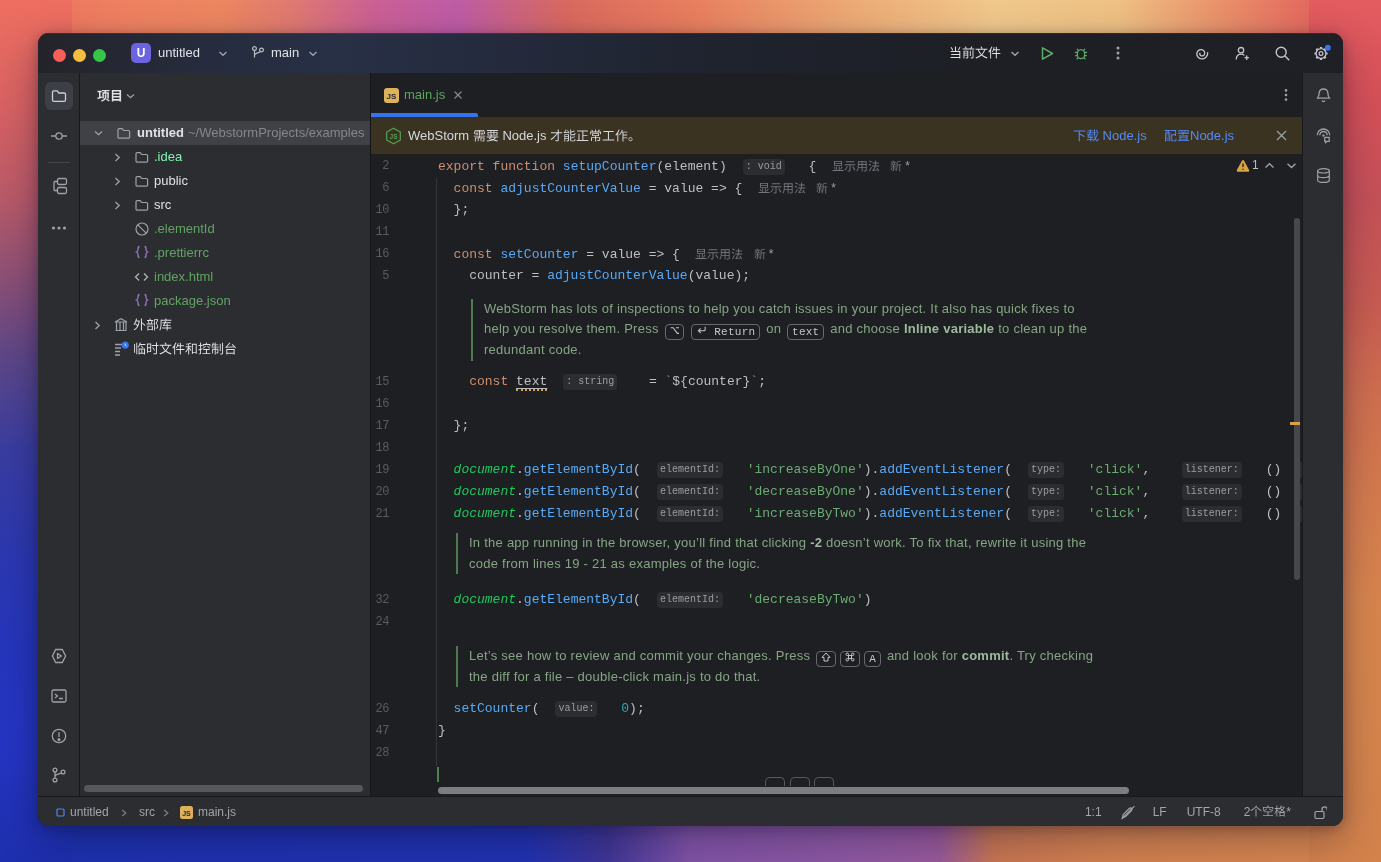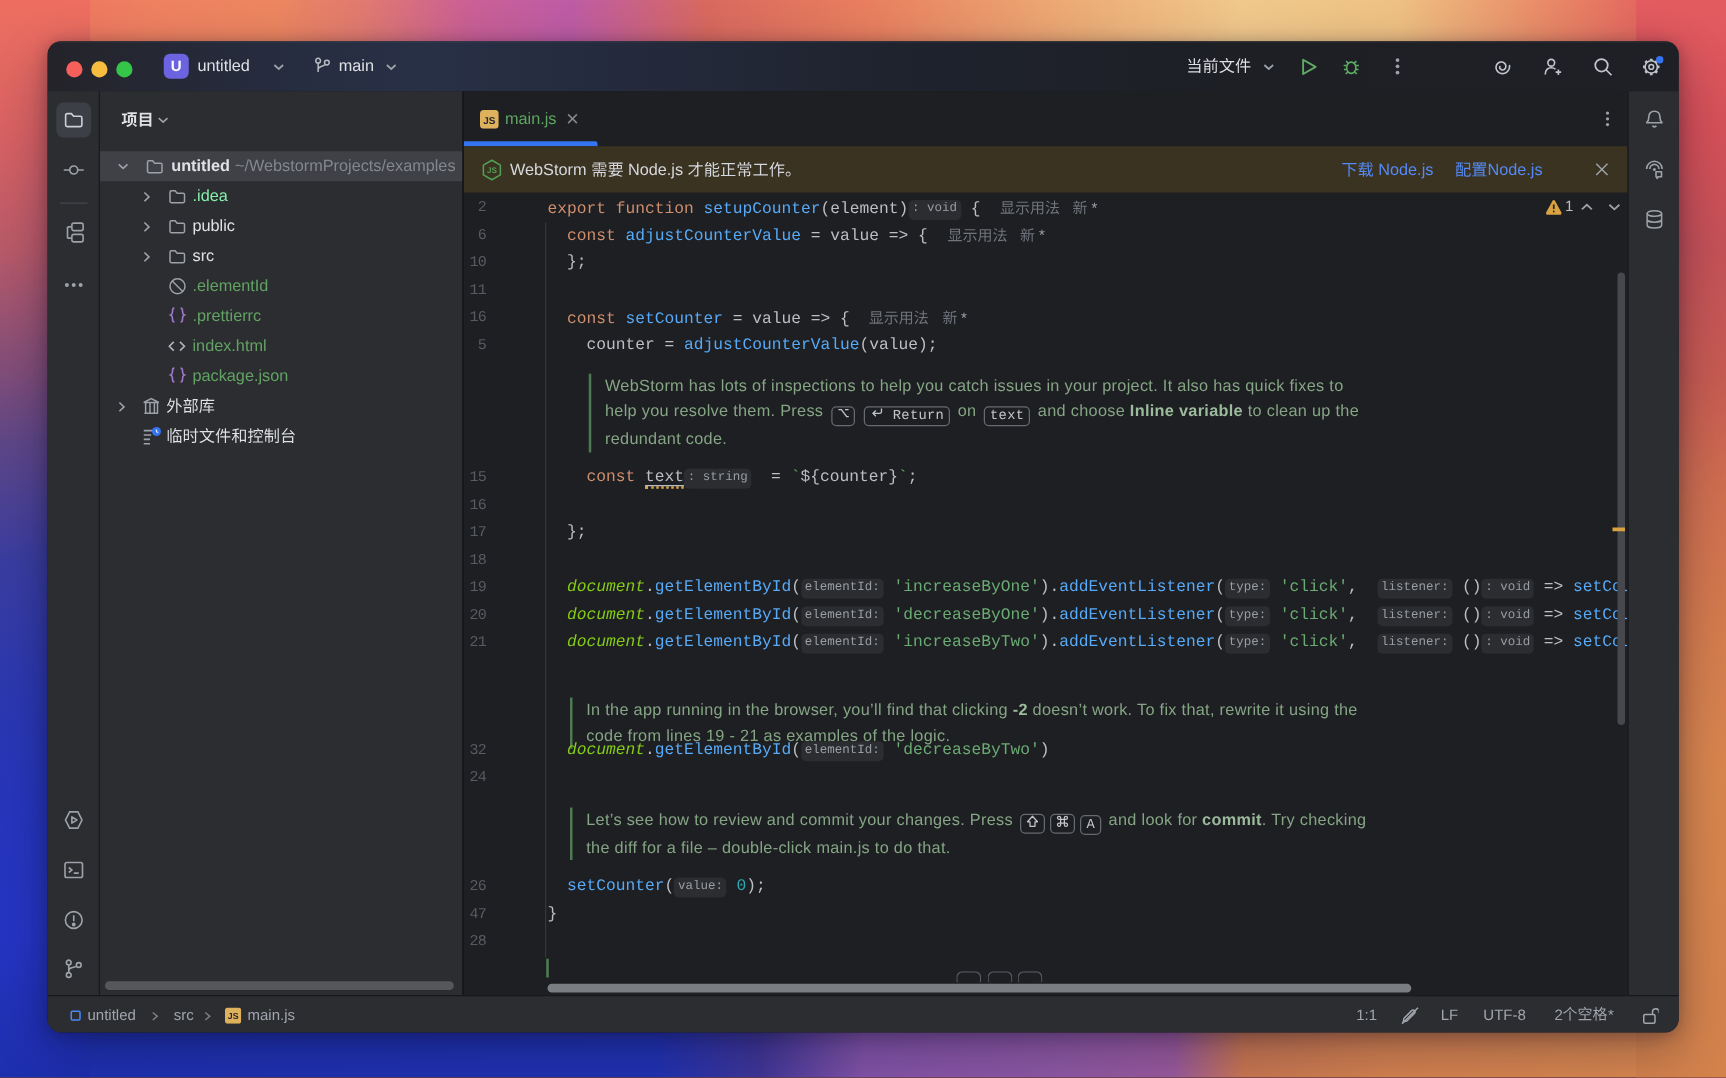--- a/index.html
+++ b/index.html
@@ -35,22 +35,22 @@
 .gy{color:#83878e}.org{color:#86efac}.grn{color:#62a364}
 
 .tabbar{position:absolute;left:0;top:0;width:932px;height:44px;background:#1e1f22}
 .tabind{position:absolute;left:0;top:40px;width:107px;height:4px;background:#3574f0;border-radius:0 2px 0 0}
 .banner{position:absolute;left:0;top:44px;width:932px;height:37px;background:#3b3321;color:#d5d8de;font-size:13px}
 .blink{color:#548af7}
 .code{position:absolute;left:0;top:81px;right:0;bottom:0;overflow:hidden;font-family:"Liberation Mono",monospace;font-size:13px}
 .cl{position:absolute;left:0;right:-200px;height:22px;line-height:22px;white-space:pre;color:#bcbec4}
 .ln{position:absolute;left:0;width:18px;text-align:right;font-size:12px;color:#575b62;letter-spacing:-.5px}
 .ct{position:absolute;left:67px;top:0;height:22px}
-.k{color:#cf8e6d}.f{color:#57aaf7}.s{color:#6aab73}.n{color:#29abb7}.d{color:#84cc16;font-style:italic}.p{color:#c77dbb}
-.iy{display:inline-block;background:#2b2d30;border-radius:4px;padding:0 3px;margin:0 0;font-size:10px;line-height:16px;color:#999da4;vertical-align:1.5px;font-family:"Liberation Mono",monospace}
+.k{color:#cf8e6d}.f{color:#57aaf7}.s{color:#6aab73}.n{color:#29abb7}.d{color:#22c55e;font-style:italic}.p{color:#c77dbb}
+.iy{display:inline-block;background:#2b2d30;border-radius:4px;padding:0 3px;margin:0 16px;font-size:10px;line-height:16px;color:#999da4;vertical-align:1.5px;font-family:"Liberation Mono",monospace}
 .uh{font-family:"Liberation Sans",sans-serif;font-size:12px;color:#71757e}
 .lb{position:absolute;font-family:"Liberation Sans",sans-serif;font-size:13px;letter-spacing:.25px;line-height:20.6px;color:#85a585;border-left:2px solid #4d7a51;padding-left:11px;white-space:pre}
 .lb b{color:#9cba9c;font-weight:bold}
 .kc{display:inline-block;border:1px solid #666a71;border-radius:4px;padding:0 4px;margin:0 2px;height:16px;line-height:15px;font-family:"Liberation Mono",monospace;font-size:11px;color:#c2c5ca;vertical-align:-2px}
 .guide{position:absolute;width:1px;background:#33363a}
 .sqg{border-bottom:2px dotted #d9a343;text-decoration:underline;text-decoration-color:#b9bbc0;text-decoration-thickness:1px;text-underline-offset:2.5px}
 
 .hscroll{position:absolute;height:7px;border-radius:4px;background:#55575a}
 .vscroll{position:absolute;width:5px;border-radius:3px;background:#3e4043}
 
@@ -364,21 +364,21 @@
                 <path d="M10.5 1 V4.2 A1.5 1.5 0 0 1 9 5.7 H2.5 M5 3 L2.2 5.7 L5 8.5" stroke="#c2c5ca" stroke-width="1.3" fill="none"></path>
               </svg> Return</span> on <span class="kc">text</span> and choose <b>Inline variable</b> to clean up the
 redundant code.</div>
   <div class="cl" style="top:217px"><span class="ln">15</span><span class="ct">    <span class="k">const</span> <span class="sqg">text</span><span class="iy">: string</span> &nbsp;= <span class="s">`</span>${counter}<span class="s">`</span>;</span></div>
   <div class="cl" style="top:239px"><span class="ln">16</span></div>
   <div class="cl" style="top:261px"><span class="ln">17</span><span class="ct">  };</span></div>
   <div class="cl" style="top:283px"><span class="ln">18</span></div>
   <div class="cl" style="top:305px"><span class="ln">19</span><span class="ct">  <span class="d">document</span>.<span class="f">getElementById</span>(<span class="iy">elementId:</span> <span class="s">'increaseByOne'</span>).<span class="f">addEventListener</span>(<span class="iy">type:</span> <span class="s">'click'</span>,  <span class="iy">listener:</span> ()<span class="iy">: void</span> =&gt; <span class="f">setCounter</span>(counter + ));</span></div>
   <div class="cl" style="top:327px"><span class="ln">20</span><span class="ct">  <span class="d">document</span>.<span class="f">getElementById</span>(<span class="iy">elementId:</span> <span class="s">'decreaseByOne'</span>).<span class="f">addEventListener</span>(<span class="iy">type:</span> <span class="s">'click'</span>,  <span class="iy">listener:</span> ()<span class="iy">: void</span> =&gt; <span class="f">setCounter</span>(counter - ));</span></div>
   <div class="cl" style="top:349px"><span class="ln">21</span><span class="ct">  <span class="d">document</span>.<span class="f">getElementById</span>(<span class="iy">elementId:</span> <span class="s">'increaseByTwo'</span>).<span class="f">addEventListener</span>(<span class="iy">type:</span> <span class="s">'click'</span>,  <span class="iy">listener:</span> ()<span class="iy">: void</span> =&gt; <span class="f">setCounter</span>(counter + ));</span></div>
-  <div class="lb" style="left:85px;top:404px">In the app running in the browser, you’ll find that clicking <b>-2</b> doesn’t work. To fix that, rewrite it using the
+  <div class="lb" style="left:85px;top:379px">In the app running in the browser, you’ll find that clicking <b>-2</b> doesn’t work. To fix that, rewrite it using the
 code from lines 19 - 21 as examples of the logic.</div>
   <div class="cl" style="top:435px"><span class="ln">32</span><span class="ct">  <span class="d">document</span>.<span class="f">getElementById</span>(<span class="iy">elementId:</span> <span class="s">'decreaseByTwo'</span>)</span></div>
   <div class="cl" style="top:457px"><span class="ln">24</span></div>
   <div class="lb" style="left:85px;top:491.5px">Let’s see how to review and commit your changes. Press <span class="kc"><svg width="10" height="10" viewBox="0 0 12 12">
                 <path d="M6 1.2 L10.8 6.5 H8.4 V10.8 H3.6 V6.5 H1.2 Z" stroke="#c2c5ca" stroke-width="1.2" fill="none" stroke-linejoin="round"></path>
               </svg></span><span class="kc"><svg width="10" height="10" viewBox="0 0 12 12">
                 <g stroke="#c2c5ca" stroke-width="1.2" fill="none">
                   <path d="M4.2 4.2 H7.8 V7.8 H4.2 Z"></path>
                   <path d="M4.2 4.2 V2.7 A1.5 1.5 0 1 0 2.7 4.2 H4.2 M7.8 4.2 V2.7 A1.5 1.5 0 1 1 9.3 4.2 H7.8 M4.2 7.8 V9.3 A1.5 1.5 0 1 1 2.7 7.8 H4.2 M7.8 7.8 V9.3 A1.5 1.5 0 1 0 9.3 7.8 H7.8"></path>
                 </g>

